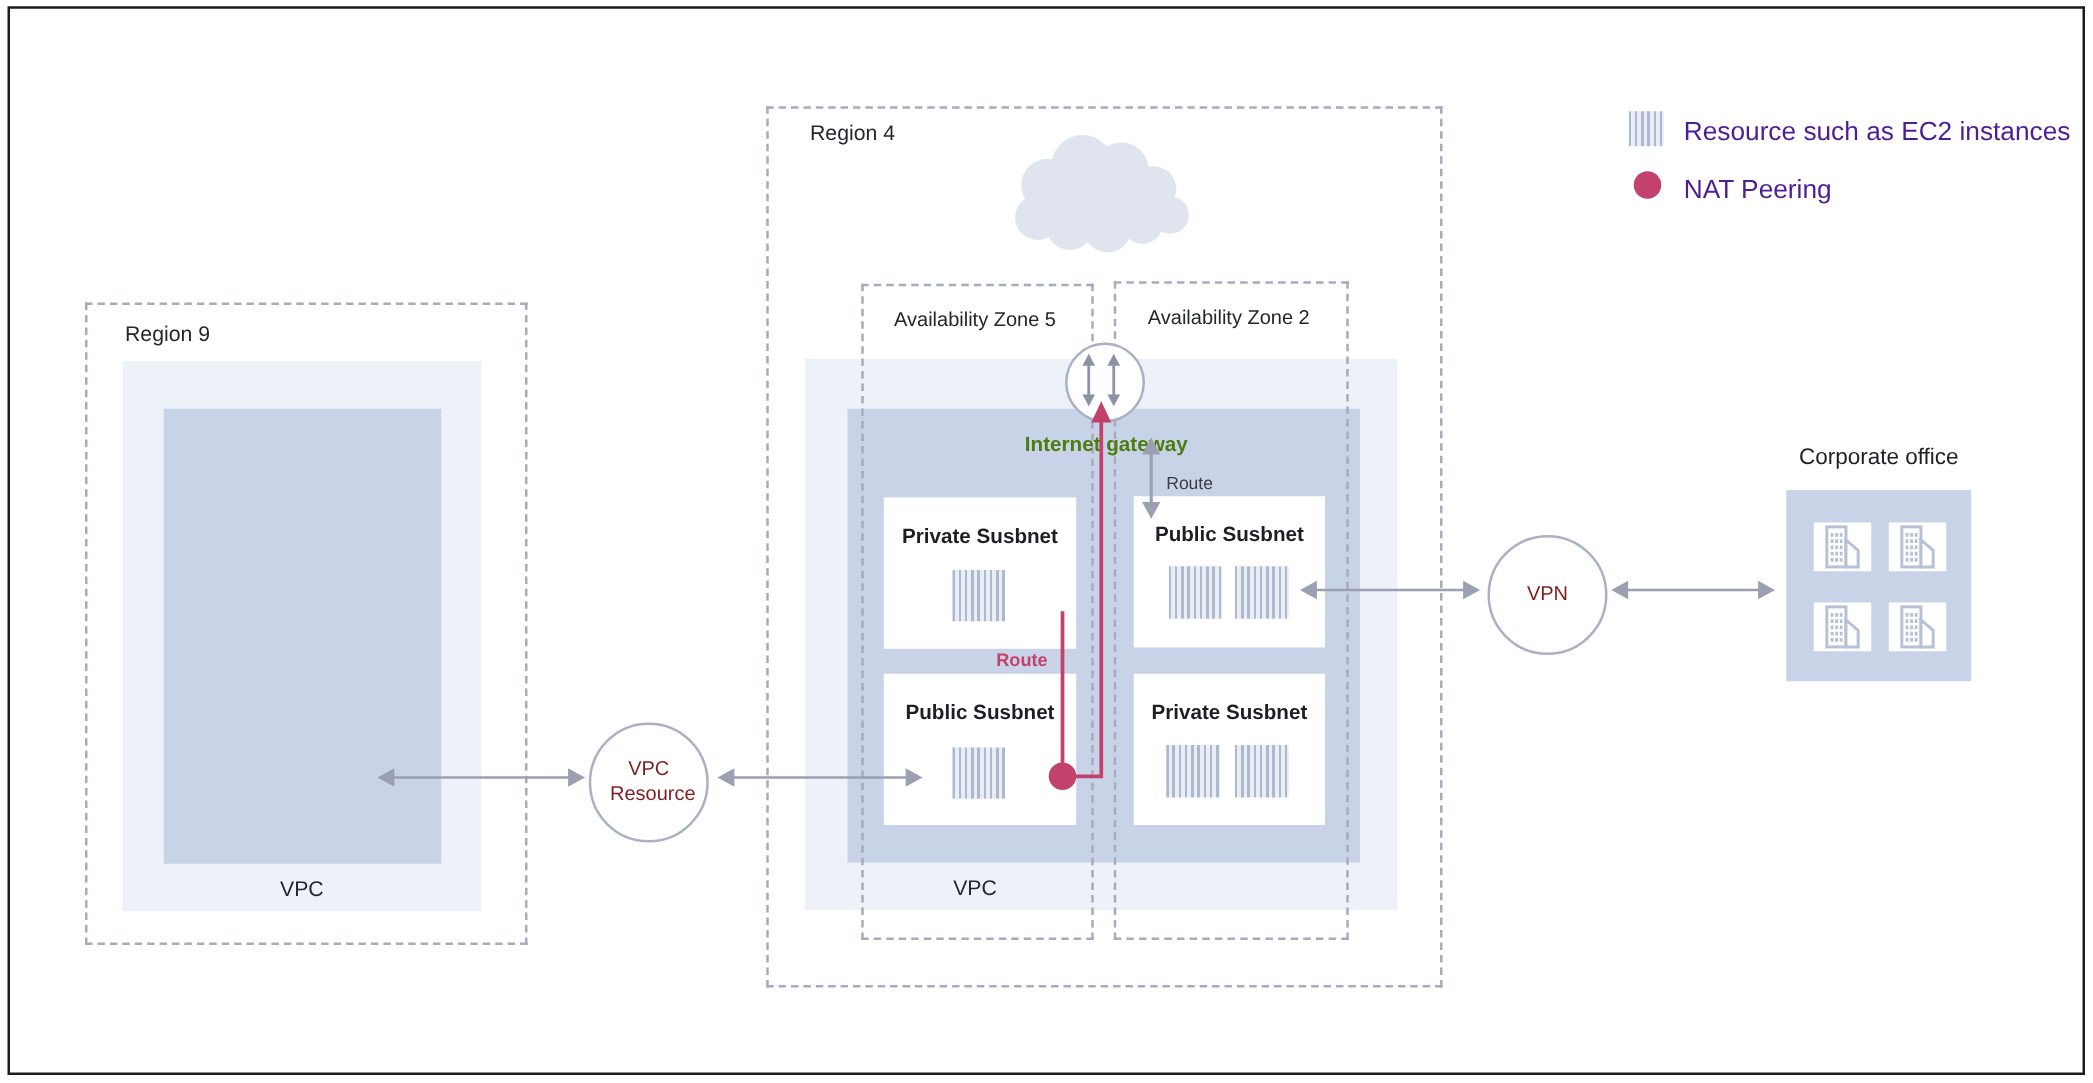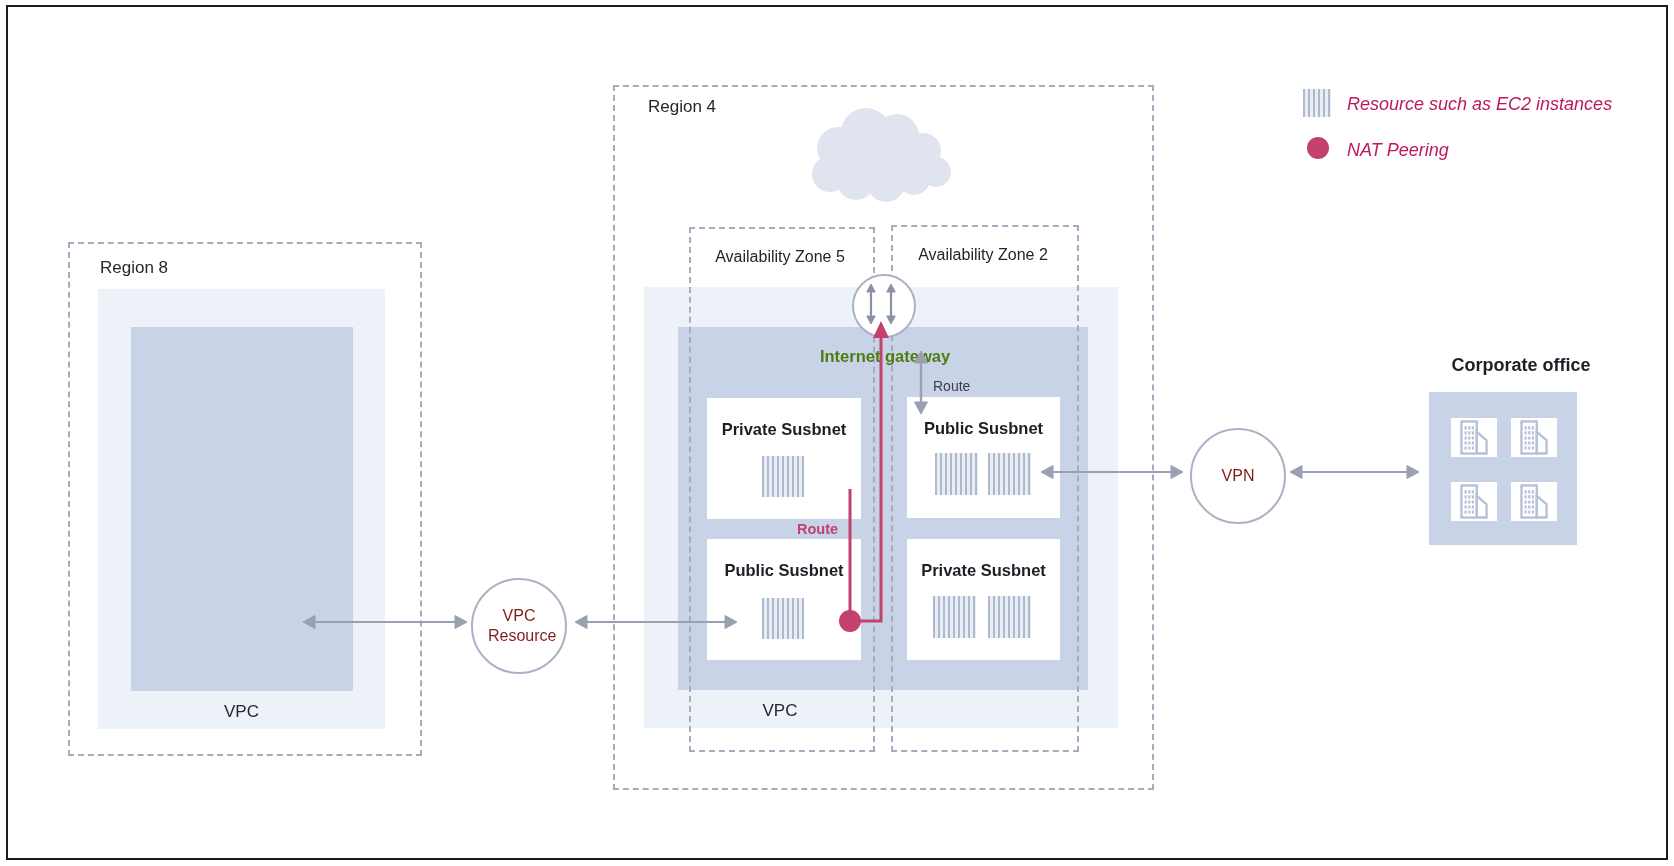--- a/index.html
+++ b/index.html
@@ -20,36 +20,36 @@
   .subnet-title{font-weight:bold;font-size:16.5px;color:#1c1f25;text-align:center;}
   .az-label{font-size:16px;color:#23262c;text-align:center;}
   .vpc-label{font-size:17px;color:#24272d;text-align:center;}
   .circle-node{
     background:#fff;border:2px solid #abb1c4;border-radius:50%;
     display:flex;align-items:center;justify-content:center;text-align:center;
     font-size:16px;color:#7f1d1d;line-height:1.25;z-index:7;
   }
   .route-label{font-size:14px;color:#3a3e46;}
   .route-label-crimson{font-size:14.5px;font-weight:bold;color:#c2426b;}
-  .legend-label{font-size:18px;color:#be185d;font-style:italic;}
-  .corp-title{font-weight:bold;font-size:18px;color:#1c1f25;text-align:center;margin-left:18px;}
+  .legend-label{font-size:21px;color:#4c1d95;}
+  .corp-title{font-weight:normal;font-size:18px;color:#1c1f25;text-align:center;}
   .internet-label{font-weight:bold;font-size:19px;color:#1c1f25;text-align:center;}
   .ig-label{font-weight:bold;font-size:16.5px;color:#4d7c0f;text-align:center;}
   .nat-dot-legend{width:22px;height:22px;border-radius:50%;background:#c2426b;}
   .overlay{position:absolute;left:0;top:0;width:1674px;height:866px;z-index:9;pointer-events:none;}
   .z1{z-index:1}.z2{z-index:2}.z3{z-index:3}.z4{z-index:4}.z6{z-index:6}
 </style>
 </head>
 <body>
 
 <div class="canvas">
   <div class="frame"></div>
 
   <div class="abs dashed z2" style="left:68px;top:242px;width:350px;height:510px;"></div>
-  <div class="abs region-title z3" style="left:100px;top:258px;">Region 8</div>
+  <div class="abs region-title z3" style="left:100px;top:258px;">Region 9</div>
   <div class="abs light-box z1" style="left:98px;top:289px;width:287px;height:440px;"></div>
   <div class="abs mid-box z2" style="left:131px;top:327px;width:222px;height:364px;"></div>
 
 
 
   <div class="abs vpc-label z3" style="left:98px;top:702px;width:287px;">VPC</div>
 
   <div class="abs circle-node" style="left:471px;top:578px;width:92px;height:92px;">
     <span style="display:block;width:62px;">VPC Resource</span>
   </div>

